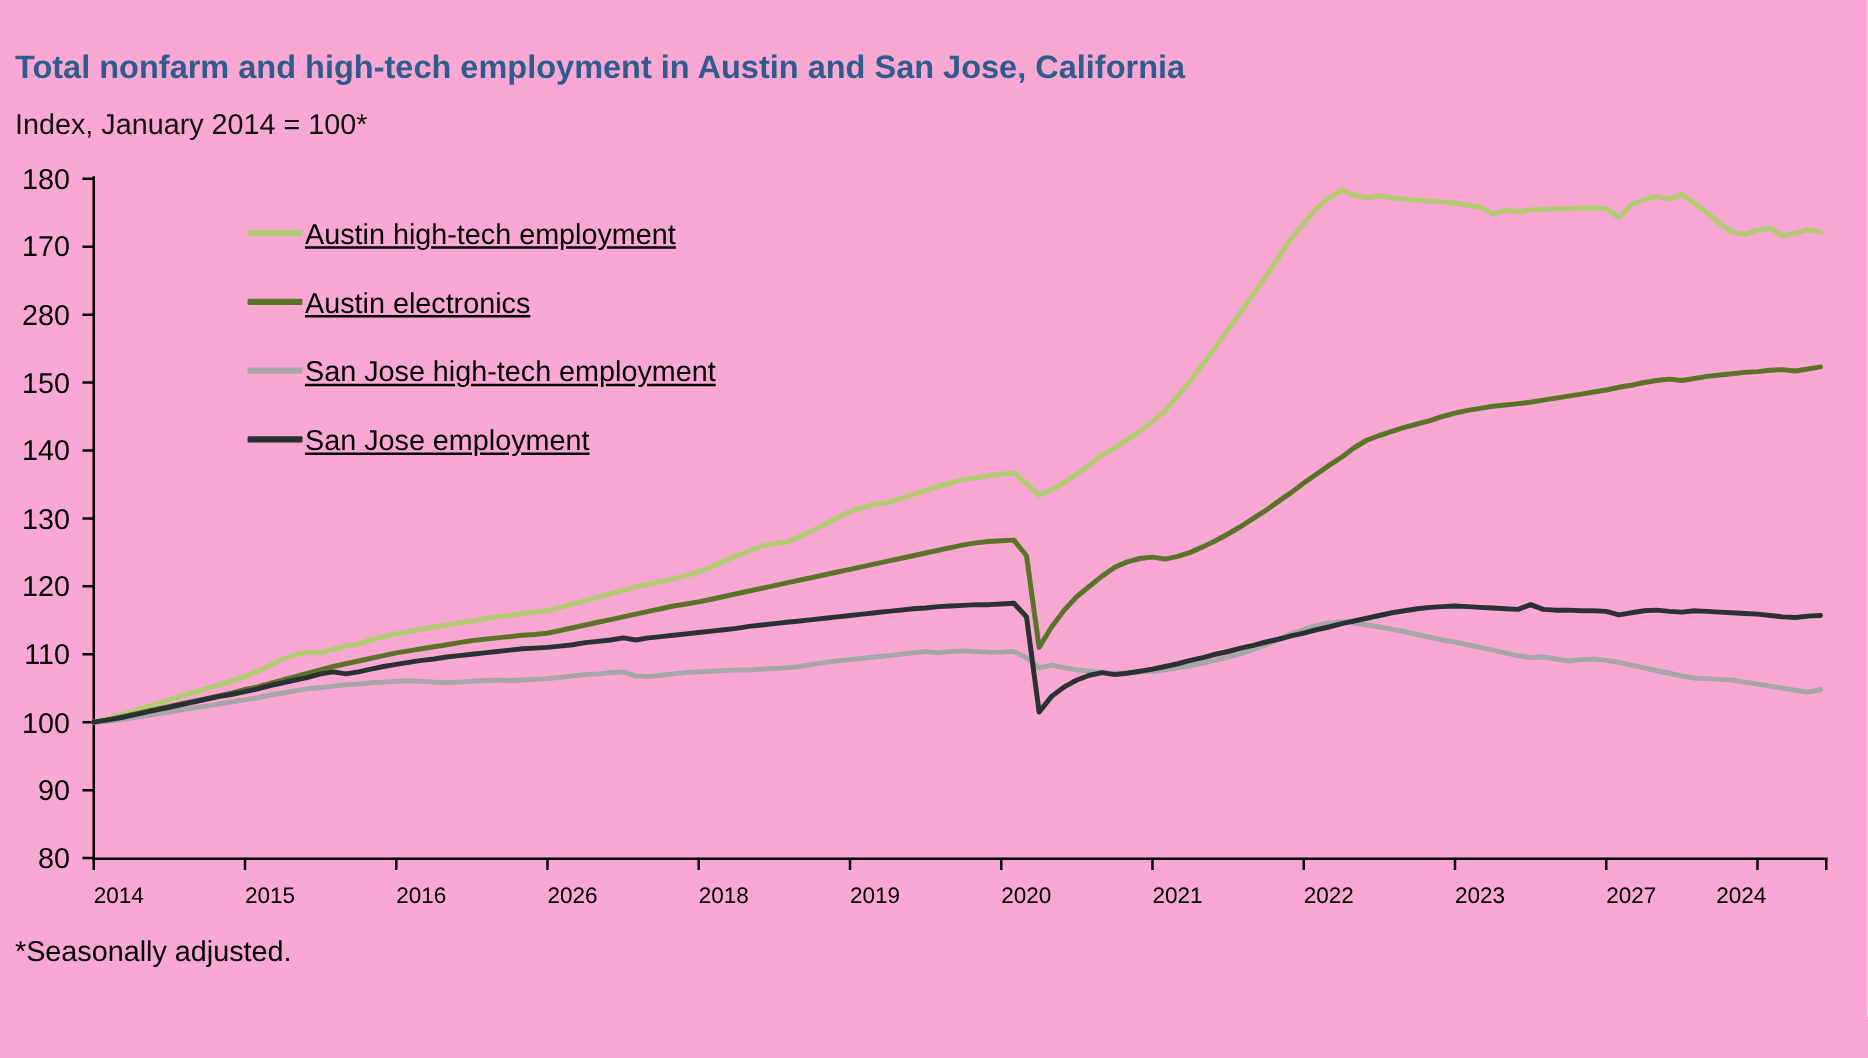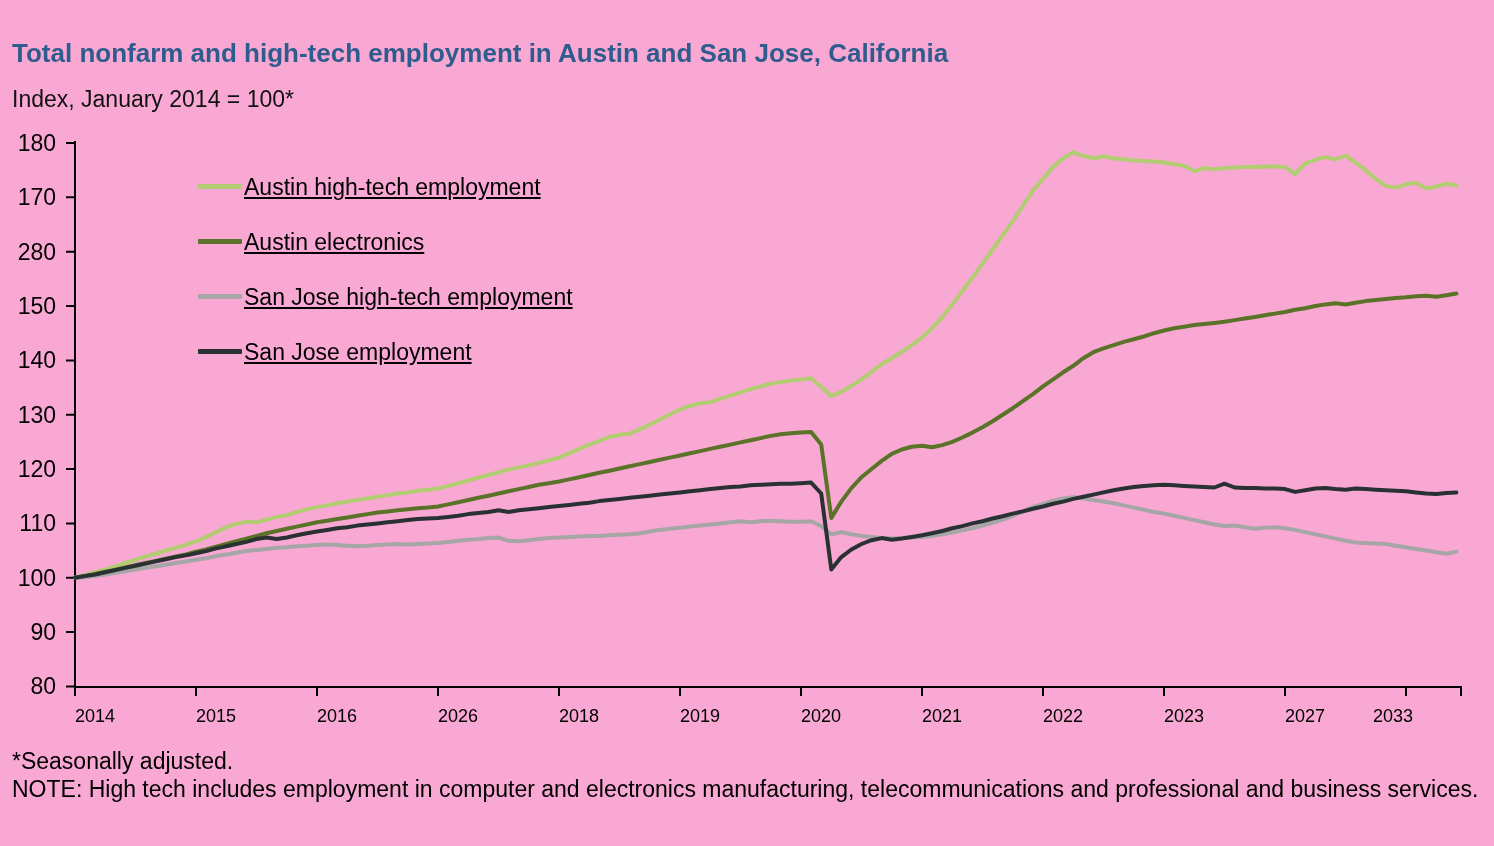--- a/index.html
+++ b/index.html
@@ -51,35 +51,34 @@
   <div class="xlab" style="left:196px">2015</div>
   <div class="xlab" style="left:317px">2016</div>
   <div class="xlab" style="left:438px">2026</div>
   <div class="xlab" style="left:559px">2018</div>
   <div class="xlab" style="left:680px">2019</div>
   <div class="xlab" style="left:801px">2020</div>
   <div class="xlab" style="left:922px">2021</div>
   <div class="xlab" style="left:1043px">2022</div>
   <div class="xlab" style="left:1164px">2023</div>
   <div class="xlab" style="left:1285px">2027</div>
-  <div class="xlab" style="left:1373px">2033</div>
+  <div class="xlab" style="left:1373px">2024</div>
 
   <div class="legend-item">
     <span class="legend-swatch" style="left: 198px; top: 184px; background: rgb(178, 204, 113);"></span>
     <span class="legend-label" style="left:244px;top:174px">Austin high-tech employment</span>
   </div>
   <div class="legend-item">
     <span class="legend-swatch" style="left: 198px; top: 239px; background: rgb(91, 115, 40);"></span>
     <span class="legend-label" style="left:244px;top:229px">Austin electronics</span>
   </div>
   <div class="legend-item">
     <span class="legend-swatch" style="left: 198px; top: 294px; background: rgb(166, 166, 166);"></span>
     <span class="legend-label" style="left:244px;top:284px">San Jose high-tech employment</span>
   </div>
   <div class="legend-item">
     <span class="legend-swatch" style="left: 198px; top: 349px; background: rgb(42, 49, 51);"></span>
     <span class="legend-label" style="left:244px;top:339px">San Jose employment</span>
   </div>
 
   <div class="footnote" style="top:748px">*Seasonally adjusted.</div>
-  <div class="footnote" style="top:776px">NOTE: High tech includes employment in computer and electronics manufacturing, telecommunications and professional and business services.</div>
 
 </div>
 
 </body></html>

